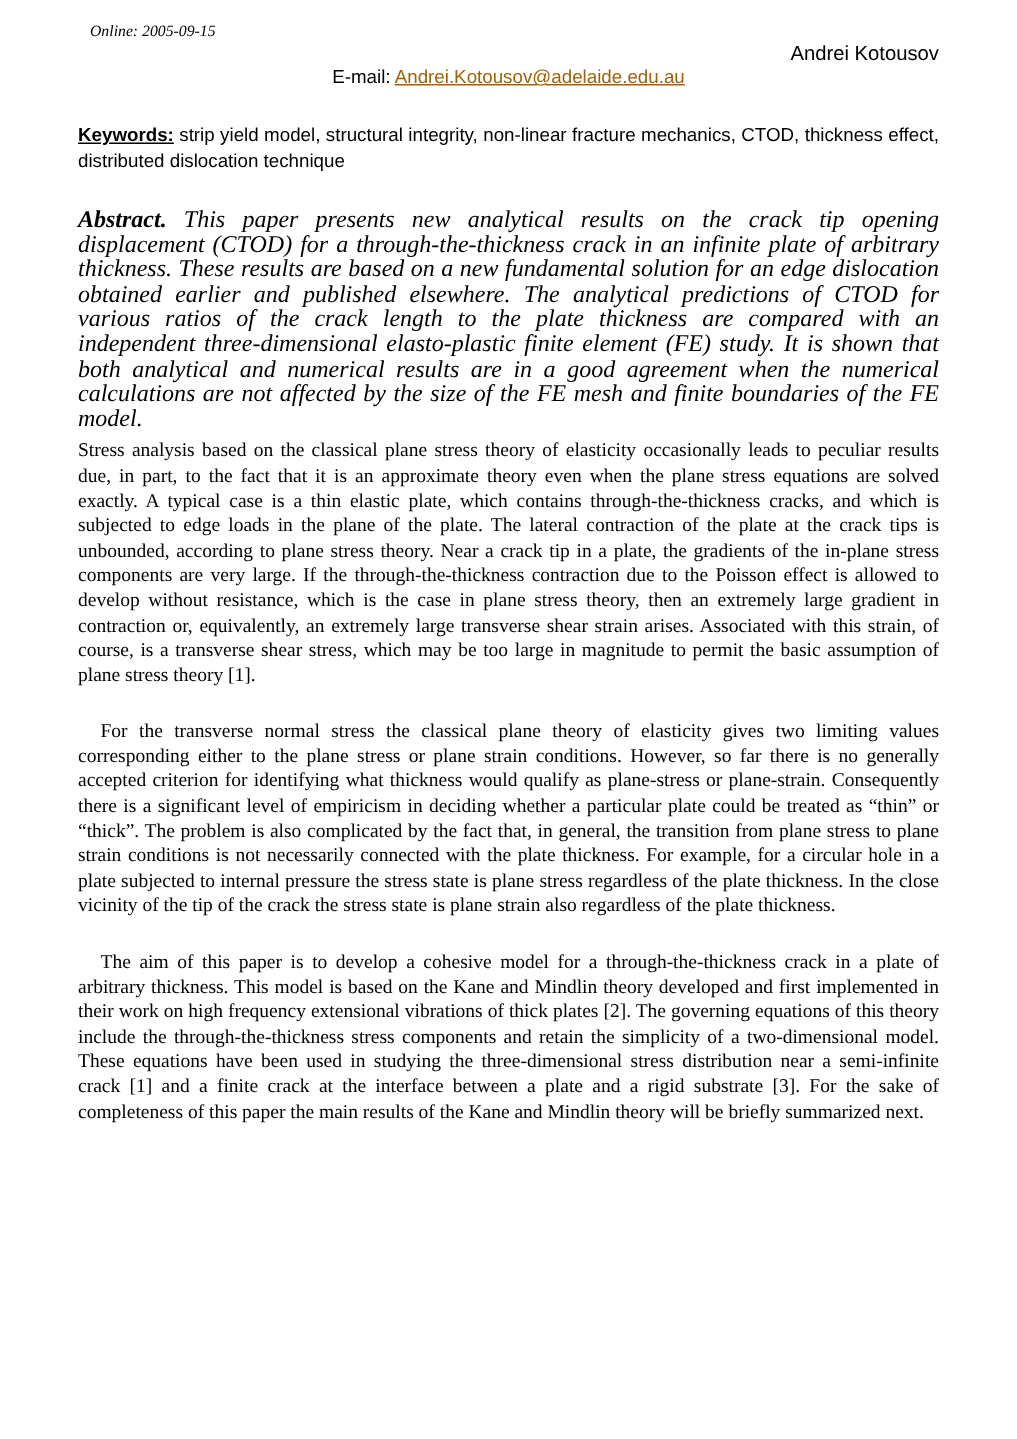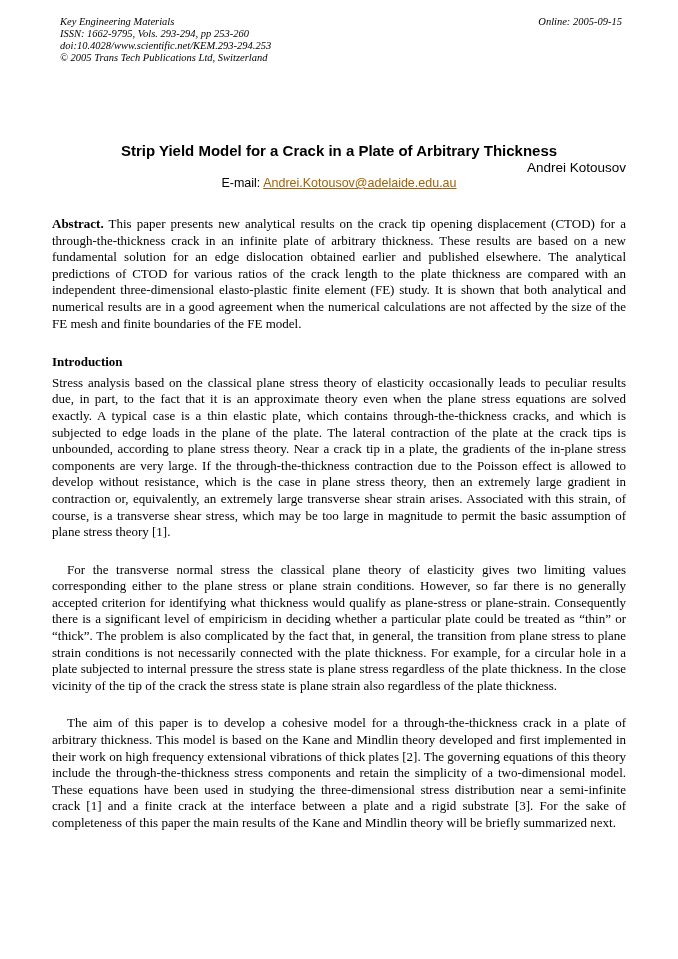--- a/index.html
+++ b/index.html
@@ -70,23 +70,24 @@
     line-height: 16.5px;
     text-align: justify;
   }
   .keywords-label {
     font-weight: bold;
     text-decoration: underline;
   }
   
   .abstract {
     margin-top: 24px;
-    font-size: 13px;
+    font-size: 16px;
     line-height: 16.6px;
     text-align: justify;
+    font-style: italic;
   }
   .abstract-label { font-weight: bold; }
   .section-heading {
     margin-top: 22px;
     font-weight: bold;
     font-size: 13px;
     line-height: 16.6px;
   }
   .body-para {
     font-size: 13px;
@@ -95,38 +96,31 @@
   }
   .body-para.first { margin-top: 4px; }
   .body-para.indent { text-indent: 15px; margin-top: 21px; }
 </style>
 </head>
 <body>
 
 <div class="page">
 
   <div class="header">
-    <div class="header-left">
-      <div>Key Engineering Materials</div>
-      <div>ISSN: 1662-9795, Vols. 293-294, pp 253-260</div>
-      <div>doi:10.4028/www.scientific.net/KEM.293-294.253</div>
-      <div>© 2005 Trans Tech Publications Ltd, Switzerland</div>
-    </div>
     <div class="header-right">Online: 2005-09-15</div>
   </div>
 
-  <h1 class="title">Strip Yield Model for a Crack in a Plate of Arbitrary Thickness</h1>
 
   <div class="author">Andrei Kotousov</div>
 
 
   <div class="email-line"><span>E-mail: </span><a class="email-link" href="#">Andrei.Kotousov@adelaide.edu.au</a></div>
 
+  <div class="keywords"><span class="keywords-label">Keywords:</span><span> strip yield model, structural integrity, non-linear fracture mechanics, CTOD, thickness effect, distributed dislocation technique</span></div>
 
   <div class="abstract"><span class="abstract-label">Abstract.</span><span> This paper presents new analytical results on the crack tip opening displacement (CTOD) for a through-the-thickness crack in an infinite plate of arbitrary thickness. These results are based on a new fundamental solution for an edge dislocation obtained earlier and published elsewhere. The analytical predictions of CTOD for various ratios of the crack length to the plate thickness are compared with an independent three-dimensional elasto-plastic finite element (FE) study. It is shown that both analytical and numerical results are in a good agreement when the numerical calculations are not affected by the size of the FE mesh and finite boundaries of the FE model.</span></div>
 
-  <div class="section-heading">Introduction</div>
 
   <p class="body-para first">Stress analysis based on the classical plane stress theory of elasticity occasionally leads to peculiar results due, in part, to the fact that it is an approximate theory even when the plane stress equations are solved exactly. A typical case is a thin elastic plate, which contains through-the-thickness cracks, and which is subjected to edge loads in the plane of the plate. The lateral contraction of the plate at the crack tips is unbounded, according to plane stress theory. Near a crack tip in a plate, the gradients of the in-plane stress components are very large. If the through-the-thickness contraction due to the Poisson effect is allowed to develop without resistance, which is the case in plane stress theory, then an extremely large gradient in contraction or, equivalently, an extremely large transverse shear strain arises. Associated with this strain, of course, is a transverse shear stress, which may be too large in magnitude to permit the basic assumption of plane stress theory [1].</p>
   <p class="body-para indent">For the transverse normal stress the classical plane theory of elasticity gives two limiting values corresponding either to the plane stress or plane strain conditions. However, so far there is no generally accepted criterion for identifying what thickness would qualify as plane-stress or plane-strain. Consequently there is a significant level of empiricism in deciding whether a particular plate could be treated as “thin” or “thick”. The problem is also complicated by the fact that, in general, the transition from plane stress to plane strain conditions is not necessarily connected with the plate thickness. For example, for a circular hole in a plate subjected to internal pressure the stress state is plane stress regardless of the plate thickness. In the close vicinity of the tip of the crack the stress state is plane strain also regardless of the plate thickness.</p>
   <p class="body-para indent">The aim of this paper is to develop a cohesive model for a through-the-thickness crack in a plate of arbitrary thickness. This model is based on the Kane and Mindlin theory developed and first implemented in their work on high frequency extensional vibrations of thick plates [2]. The governing equations of this theory include the through-the-thickness stress components and retain the simplicity of a two-dimensional model. These equations have been used in studying the three-dimensional stress distribution near a semi-infinite crack [1] and a finite crack at the interface between a plate and a rigid substrate [3]. For the sake of completeness of this paper the main results of the Kane and Mindlin theory will be briefly summarized next.</p>
 
 </div>
 
 </body></html>

